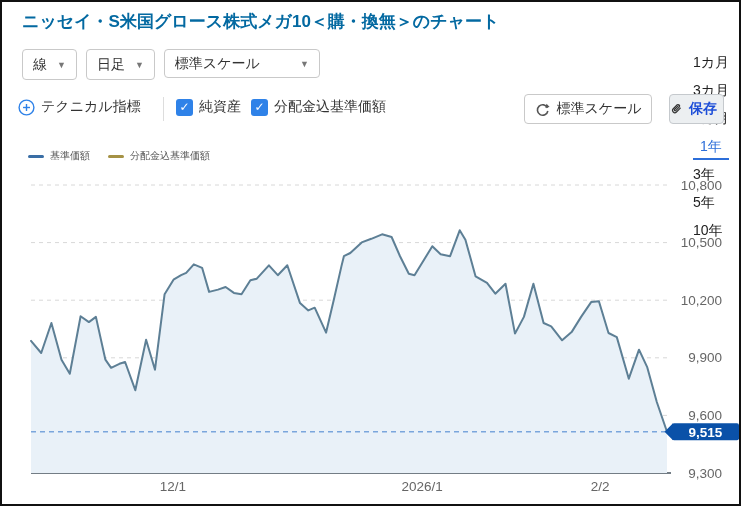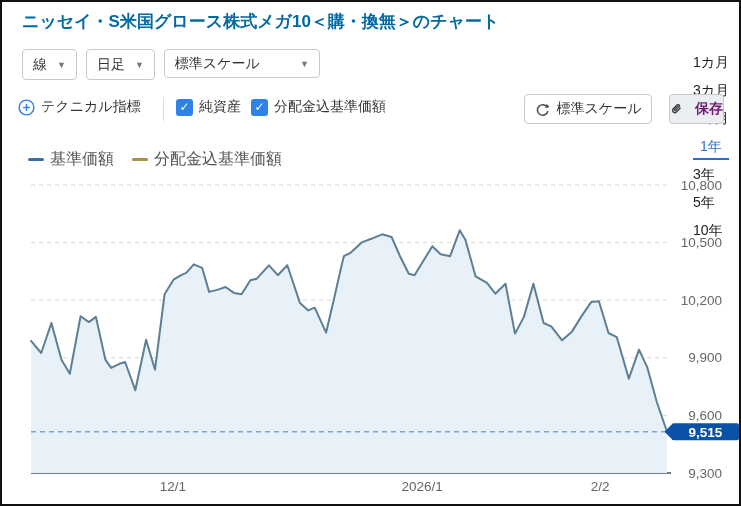--- a/index.html
+++ b/index.html
@@ -25,25 +25,25 @@
   .vdiv{position:absolute;left:161px;top:95px;width:1px;height:24px;background:#ddd;}
   .cbitem{position:absolute;top:96px;display:flex;align-items:center;gap:6px;font-size:14px;color:#333;cursor:pointer;}
   .cbitem.cb1{left:174px;} .cbitem.cb2{left:249px;}
   .checkbox{width:17px;height:17px;border-radius:3px;background:#2f82e8;color:#fff;
             display:flex;align-items:center;justify-content:center;font-size:12px;font-weight:bold;}
 
   .btn-reset{position:absolute;left:522px;top:92px;width:128px;height:30px;box-sizing:border-box;
              display:flex;align-items:center;justify-content:center;gap:7px;
              border:1px solid #c9c9c9;border-radius:4px;background:#fff;font-size:14px;color:#333;cursor:pointer;}
   .btn-save{position:absolute;left:667px;top:92px;width:55px;height:30px;box-sizing:border-box;
-            display:flex;align-items:center;justify-content:space-between;gap:5px;
-            border:1px solid #c5c9cd;border-radius:4px;background:#eceff1;font-size:14px;font-weight:bold;color:#701a75;cursor:pointer;}
+            display:flex;align-items:center;justify-content:flex-start;gap:5px;
+            border:1px solid #c5c9cd;border-radius:4px;background:#eceff1;font-size:14px;font-weight:bold;color:#1d4ed8;cursor:pointer;}
 
   .legend{position:absolute;left:26px;top:147px;display:flex;gap:18px;align-items:center;
-          font-size:16px;color:#555;}
+          font-size:10px;color:#555;}
   .lg-item{display:flex;align-items:center;gap:6px;}
   .lg-swatch{width:16px;height:3px;border-radius:2px;background:#999;}
 
   #chart-svg{position:absolute;left:0;top:175px;}
   #chart-svg text{font-family:"Liberation Sans","DejaVu Sans",sans-serif;}
 
   .watermark{position:absolute;left:236px;top:389px;font-size:19px;font-weight:600;color:#000;
              text-shadow:-1px -1px 2px #fff,1px -1px 2px #fff,-1px 1px 2px #fff,1px 1px 2px #fff,0 0 3px #fff;}
 </style>
 </head>

